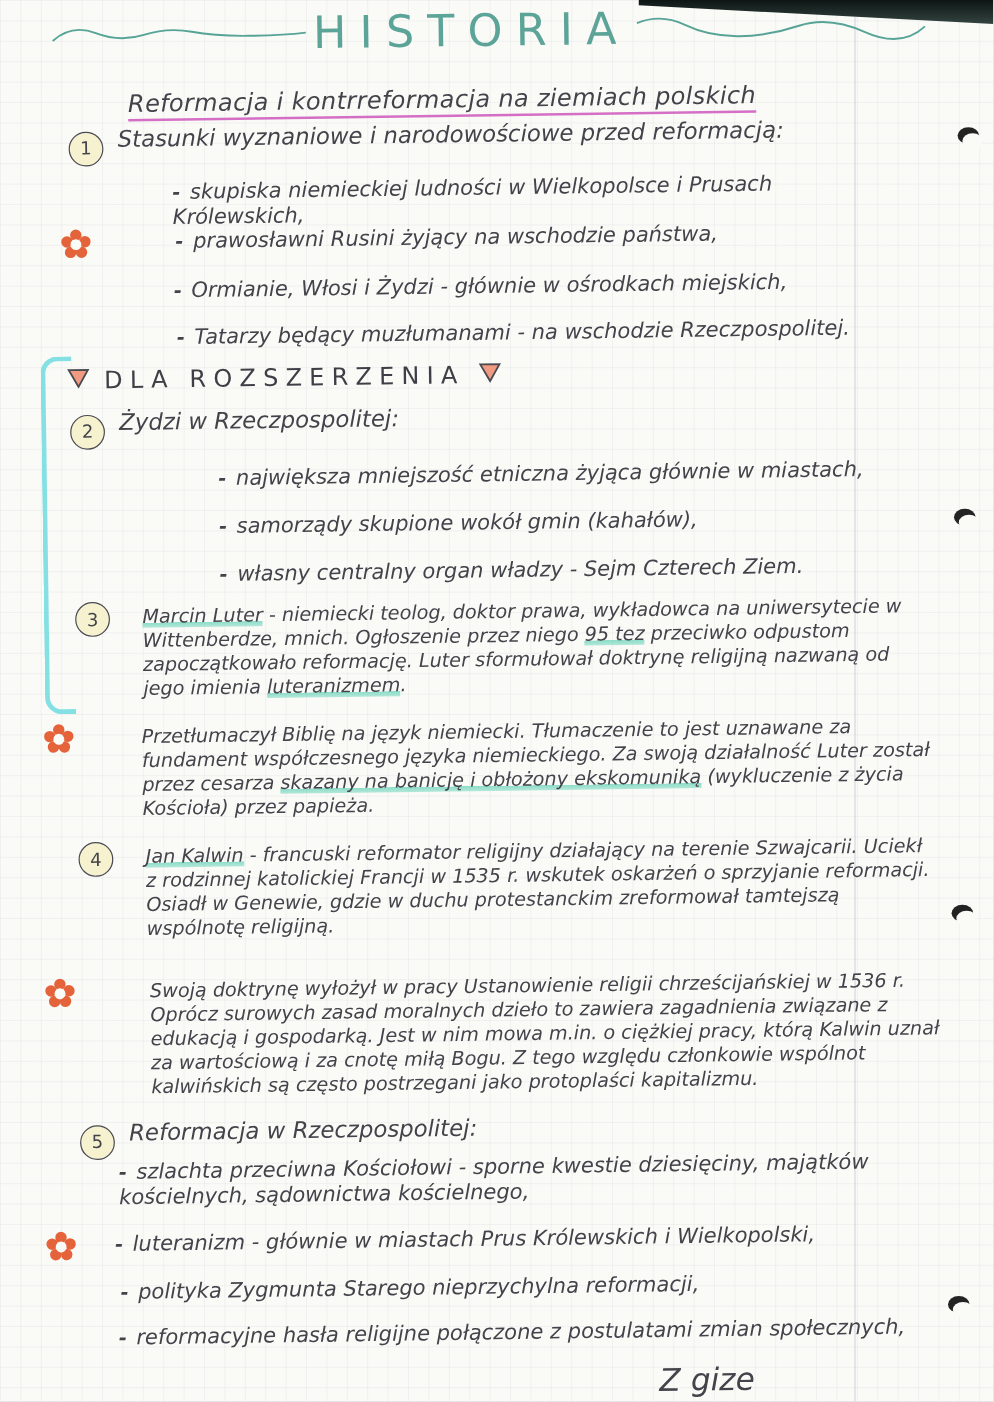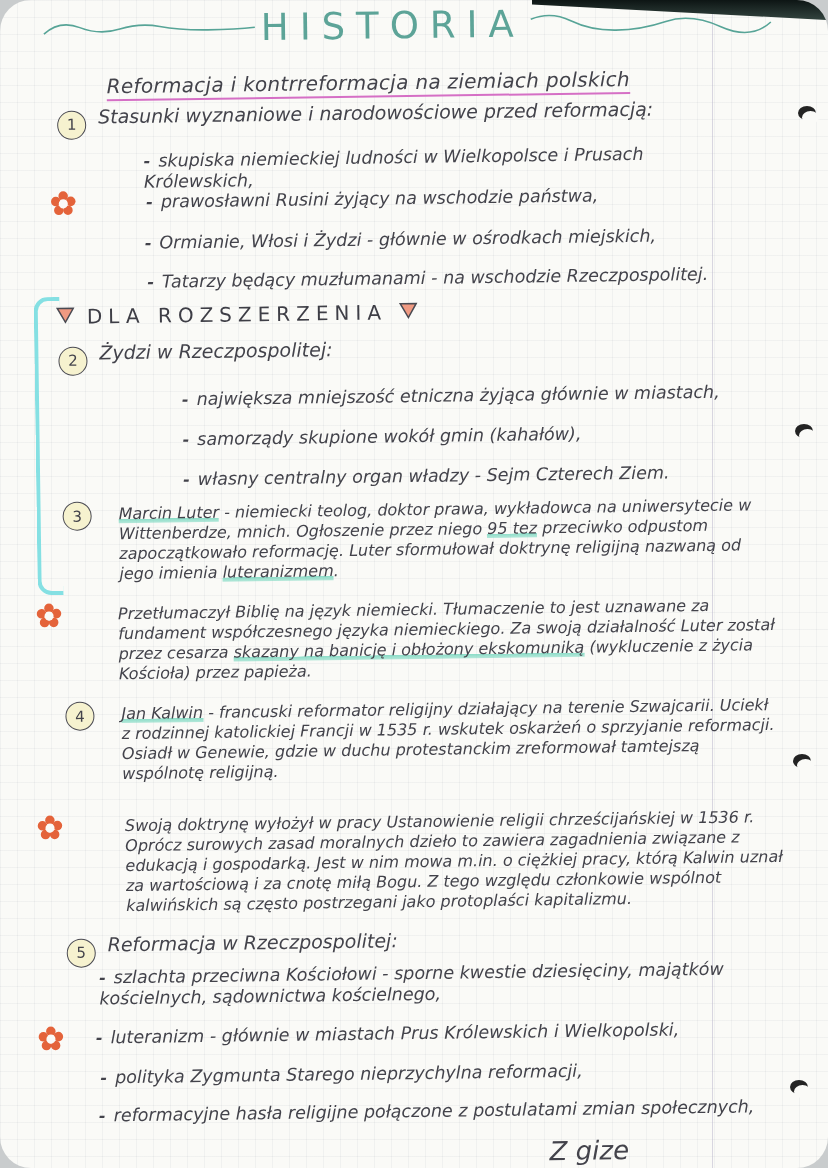--- a/index.html
+++ b/index.html
@@ -9,21 +9,20 @@
     font-family:"DejaVu Sans", sans-serif;
   }
   .paper{
     position:absolute;inset:0;
     background-color:#fafaf7;
     background-image:
       linear-gradient(rgba(150,158,175,0.10) 1px, transparent 1px),
       linear-gradient(90deg, rgba(150,158,175,0.10) 1px, transparent 1px);
     background-size:17px 17px;
     overflow:hidden;
-    border-radius:31px;
   }
   .top-band{
     position:absolute;top:0;left:532px;right:0;height:20px;
     background:linear-gradient(#0d1514,#33443f);
     clip-path:polygon(0 0,100% 0,100% 100%,0 22%);
   }
   .margin-line{
     position:absolute;top:0;bottom:0;left:712px;width:1px;
     background:rgba(175,170,195,0.45);
   }

